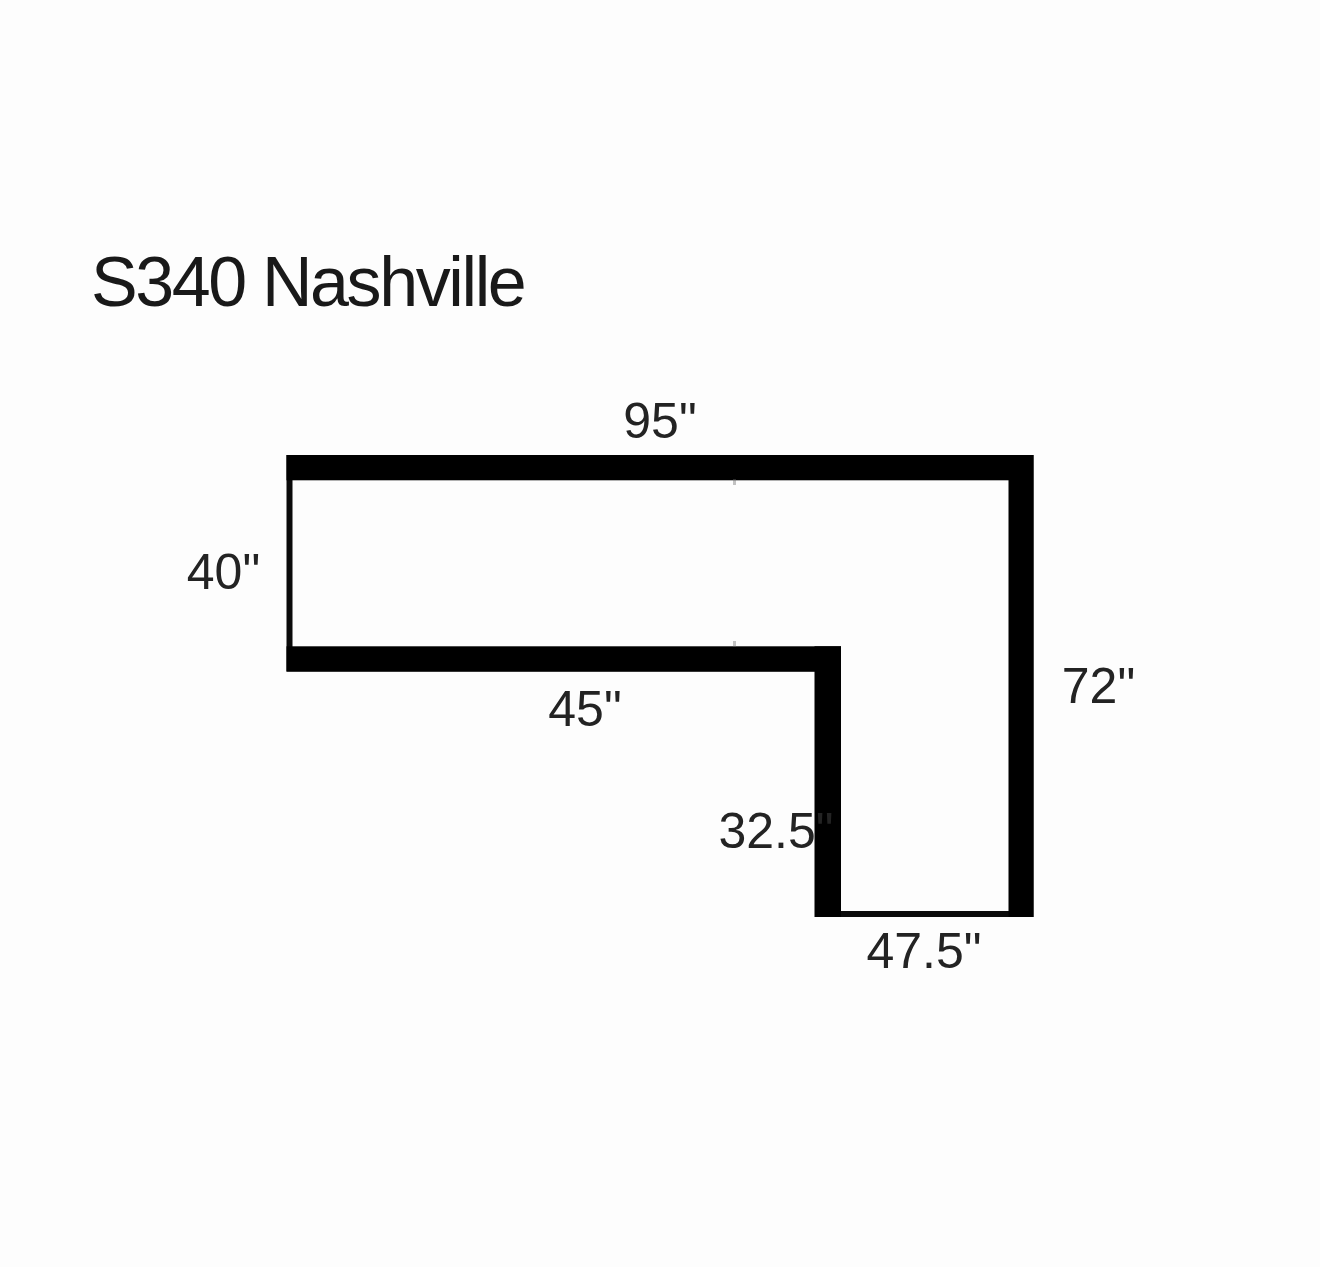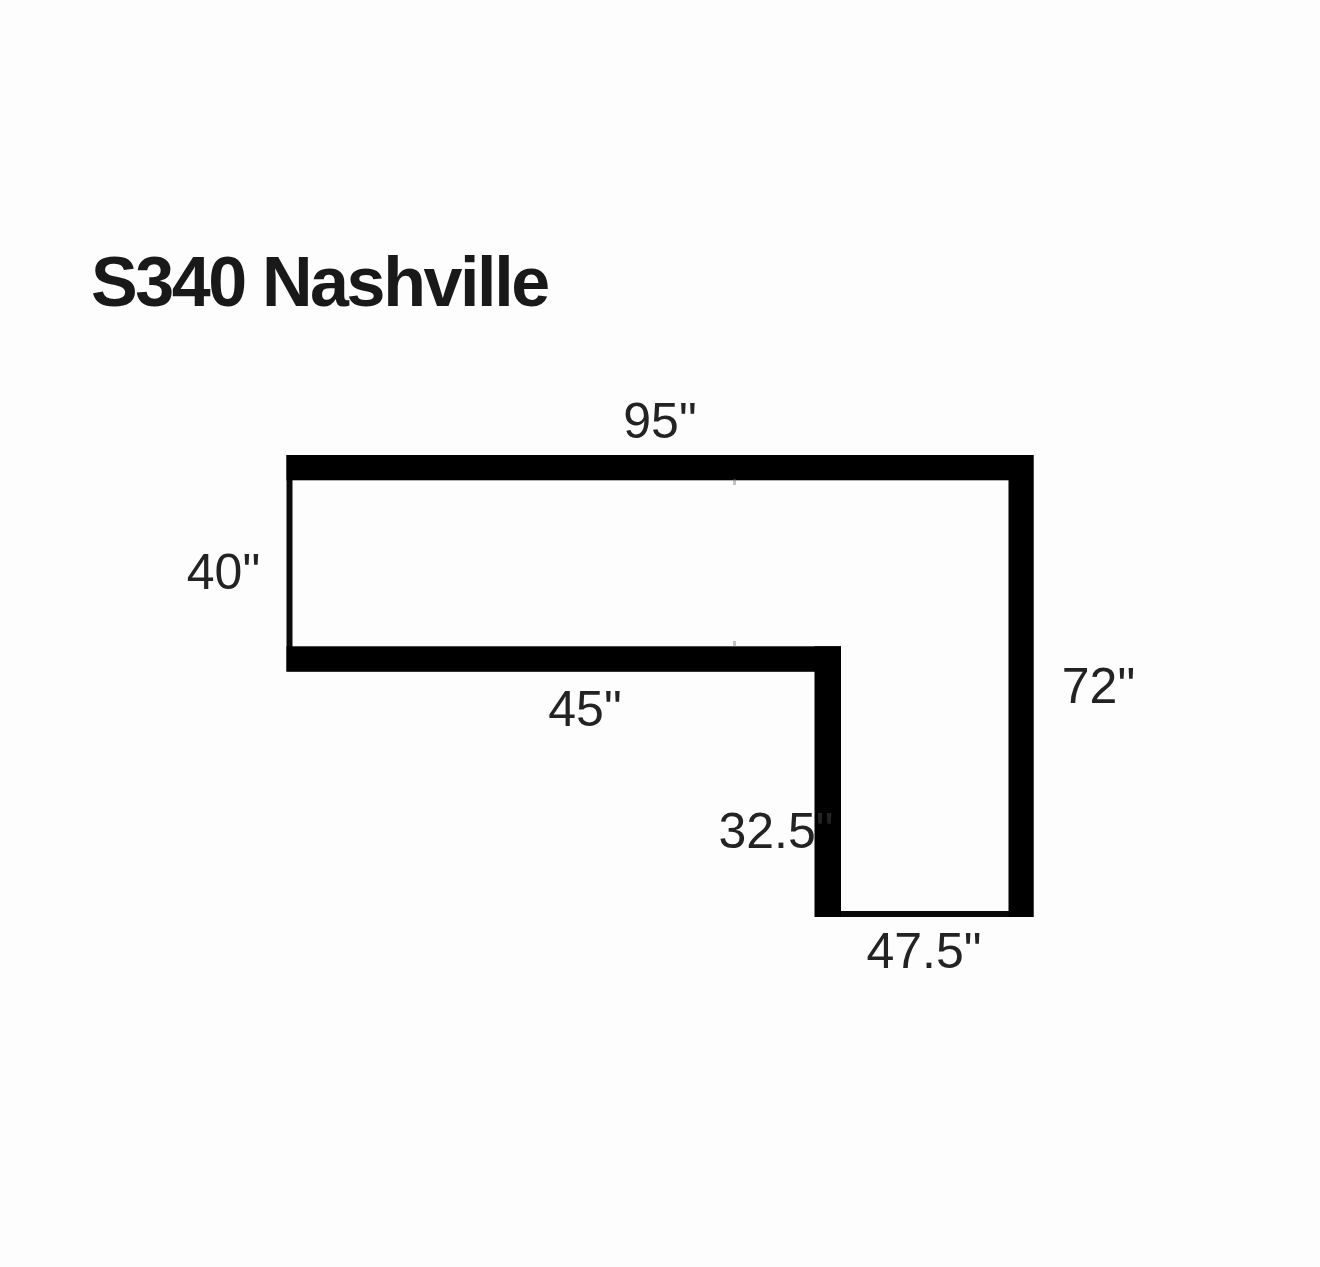--- a/index.html
+++ b/index.html
@@ -4,21 +4,21 @@
 <style>
   html,body{margin:0;padding:0;}
   body{width:1320px;height:1267px;background:#fdfdfd;font-family:"Liberation Sans", sans-serif;overflow:hidden;}
   .wrap{position:relative;width:1320px;height:1267px;}
   svg{position:absolute;left:0;top:0;}
 </style>
 </head>
 <body>
 <div class="wrap">
 
-<div style="position:absolute;left:91px;top:242px;font-weight:bold;font-size:70px;letter-spacing:-2.4px;color:#191919;">S340&nbsp;Nashville</div>
+<div style="position:absolute;left:91px;top:242px;font-weight:normal;font-size:70px;letter-spacing:-2.4px;color:#191919;">S340&nbsp;Nashville</div>
 <svg width="1320" height="1267" viewBox="0 0 1320 1267">
 
   <path d="M289.5,458 H1030.5 V914 H818 V668.5 H289.5 Z" fill="none" stroke="#0a0a0a" stroke-width="6"></path>
 
   <rect x="286.5" y="455" width="746.5" height="25.3" fill="#000"></rect>
 
   <rect x="1008.5" y="455" width="25" height="462" fill="#000"></rect>
 
   <rect x="286.5" y="646.3" width="554.5" height="25.3" fill="#000"></rect>
 

